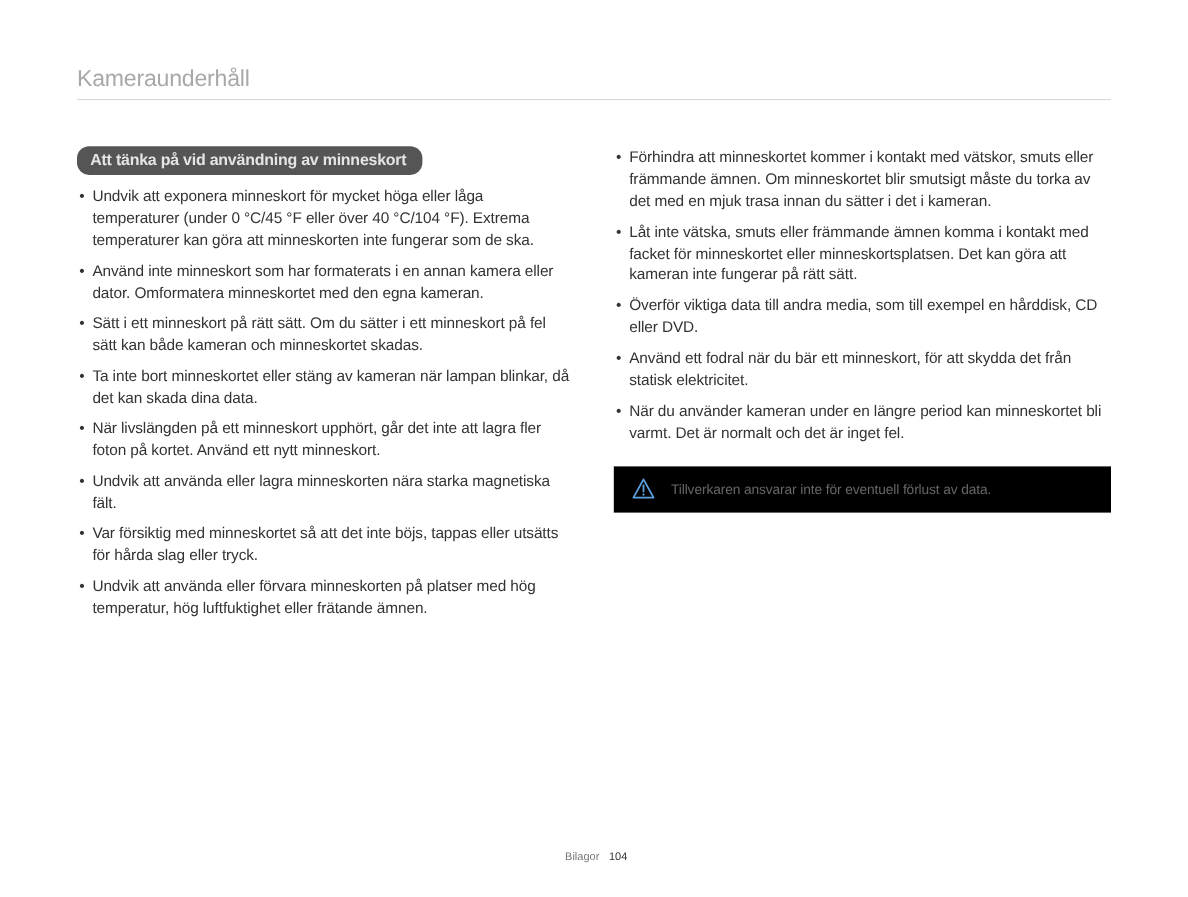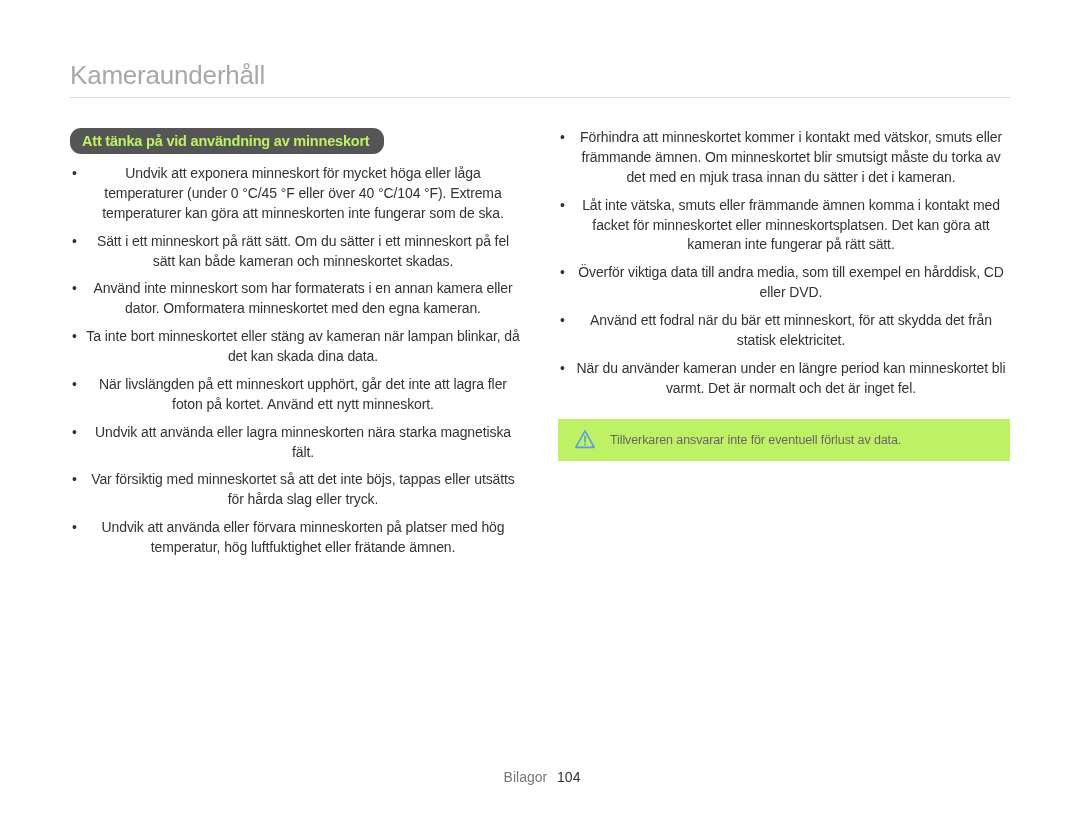--- a/index.html
+++ b/index.html
@@ -6,110 +6,109 @@
     body {
       font-family: Arial, Helvetica, sans-serif;
       background: #fff;
       color: #333;
       width: 1080px;
       height: 815px;
       padding: 60px 70px 40px 70px;
       position: relative;
     }
     .page-title {
-      font-size: 26px;
+      font-size: 21px;
       color: #a8a8a8;
       font-weight: 300;
       border-bottom: 1px solid #d8d8d8;
       padding-bottom: 6px;
-      margin-bottom: 30px;
+      margin-bottom: 42px;
       letter-spacing: -0.2px;
     }
     .columns {
       display: flex;
       gap: 36px;
     }
     .col {
       flex: 1;
       min-width: 0;
     }
     .section-heading {
       display: inline-block;
       background: #555;
-      color: #bef264;
+      color: #e5e5e5;
       font-size: 14.5px;
       font-weight: 600;
       padding: 5px 14px 5px 12px;
       border-radius: 11px;
       margin-bottom: 10px;
       letter-spacing: -0.2px;
     }
     ul.bullets {
       list-style: none;
       padding-left: 0;
-      text-align: center;
     }
     ul.bullets li {
       position: relative;
       padding-left: 14px;
       font-size: 14px;
       line-height: 1.42;
       color: #333;
       margin-bottom: 8px;
       letter-spacing: -0.1px;
     }
     ul.bullets li::before {
       content: "•";
       position: absolute;
       left: 2px;
       top: 0;
       color: #333;
     }
     .notice {
       display: flex;
       align-items: center;
-      background: #bef264;
+      background: #000000;
       padding: 10px 16px;
       margin-top: 20px;
       gap: 14px;
     }
     .notice-icon {
       flex: 0 0 auto;
       width: 22px;
       height: 22px;
     }
     .notice-text {
       font-size: 12.5px;
       color: #666;
       letter-spacing: -0.1px;
     }
     .footer {
       position: absolute;
       bottom: 30px;
       left: 4px;
       right: 0;
       text-align: center;
-      font-size: 14px;
+      font-size: 10px;
       color: #555;
     }
     .footer .label { color: #777; }
     .footer .num { color: #333; font-weight: 500; margin-left: 6px; }
   </style>
 </head>
 <body>
 
 <div class="page-title">Kameraunderhåll</div>
 
 <div class="columns">
   <div class="col">
     <div class="section-heading">Att tänka på vid användning av minneskort</div>
     <ul class="bullets">
       <li>Undvik att exponera minneskort för mycket höga eller låga temperaturer (under 0 °C/45 °F eller över 40 °C/104 °F). Extrema temperaturer kan göra att minneskorten inte fungerar som de ska.</li>
+      <li>Använd inte minneskort som har formaterats i en annan kamera eller dator. Omformatera minneskortet med den egna kameran.</li>
       <li>Sätt i ett minneskort på rätt sätt. Om du sätter i ett minneskort på fel sätt kan både kameran och minneskortet skadas.</li>
-      <li>Använd inte minneskort som har formaterats i en annan kamera eller dator. Omformatera minneskortet med den egna kameran.</li>
       <li>Ta inte bort minneskortet eller stäng av kameran när lampan blinkar, då det kan skada dina data.</li>
       <li>När livslängden på ett minneskort upphört, går det inte att lagra fler foton på kortet. Använd ett nytt minneskort.</li>
       <li>Undvik att använda eller lagra minneskorten nära starka magnetiska fält.</li>
       <li>Var försiktig med minneskortet så att det inte böjs, tappas eller utsätts för hårda slag eller tryck.</li>
       <li>Undvik att använda eller förvara minneskorten på platser med hög temperatur, hög luftfuktighet eller frätande ämnen.</li>
     </ul>
   </div>
 
   <div class="col">
     <ul class="bullets">

